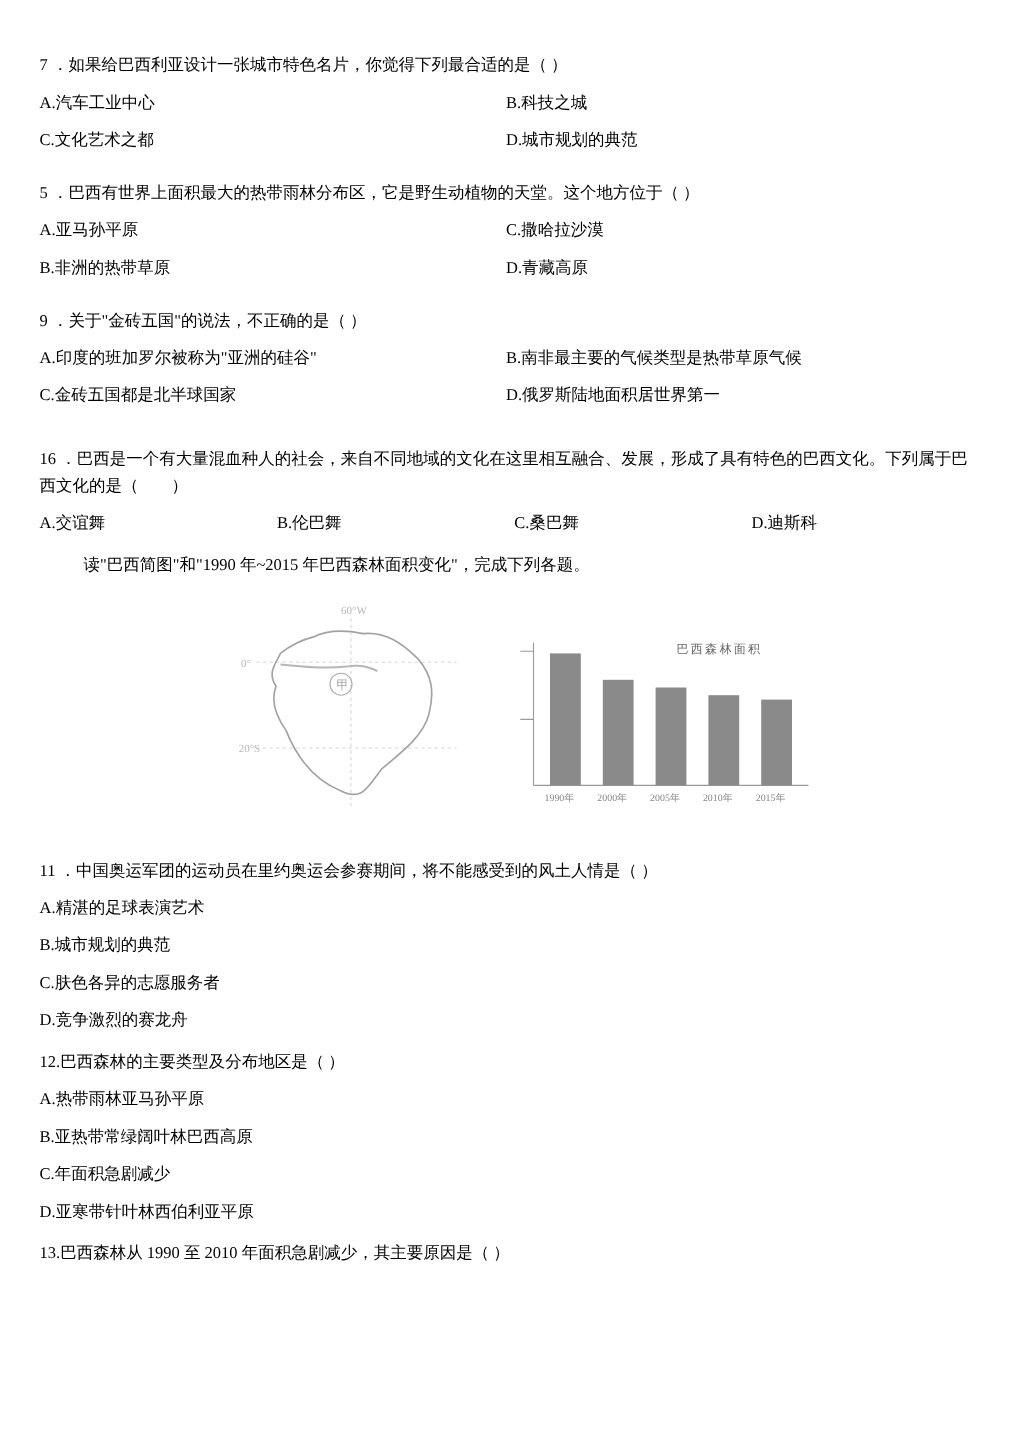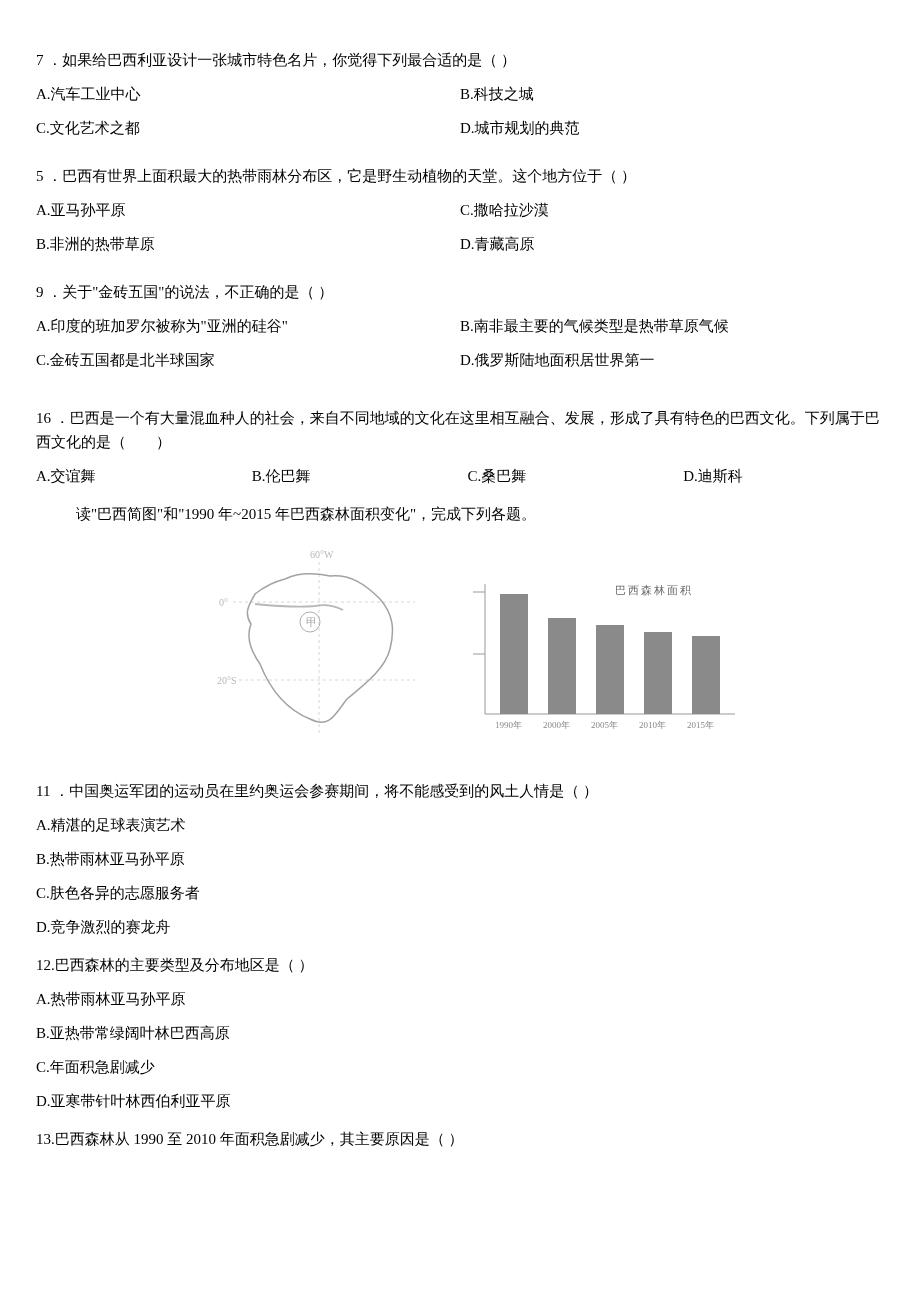--- a/index.html
+++ b/index.html
@@ -149,21 +149,21 @@
       <text x="194" y="164" class="chart-xlabel">2010年</text>
       <text x="242" y="164" class="chart-xlabel">2015年</text>
     </svg>
   </div>
 </div>
 
 <div class="question-block">
   <div class="question-stem">11 ．中国奥运军团的运动员在里约奥运会参赛期间，将不能感受到的风土人情是（ ）</div>
   <div class="options-one-col">
     <div class="opt">A.精湛的足球表演艺术</div>
-    <div class="opt">B.热带雨林亚马孙平原</div>
+    <div class="opt">B.城市规划的典范</div>
     <div class="opt">C.肤色各异的志愿服务者</div>
     <div class="opt">D.竞争激烈的赛龙舟</div>
   </div>
 </div>
 
 <div class="question-block">
   <div class="question-stem">12.巴西森林的主要类型及分布地区是（ ）</div>
   <div class="options-one-col">
     <div class="opt">A.热带雨林亚马孙平原</div>
     <div class="opt">B.亚热带常绿阔叶林巴西高原</div>

